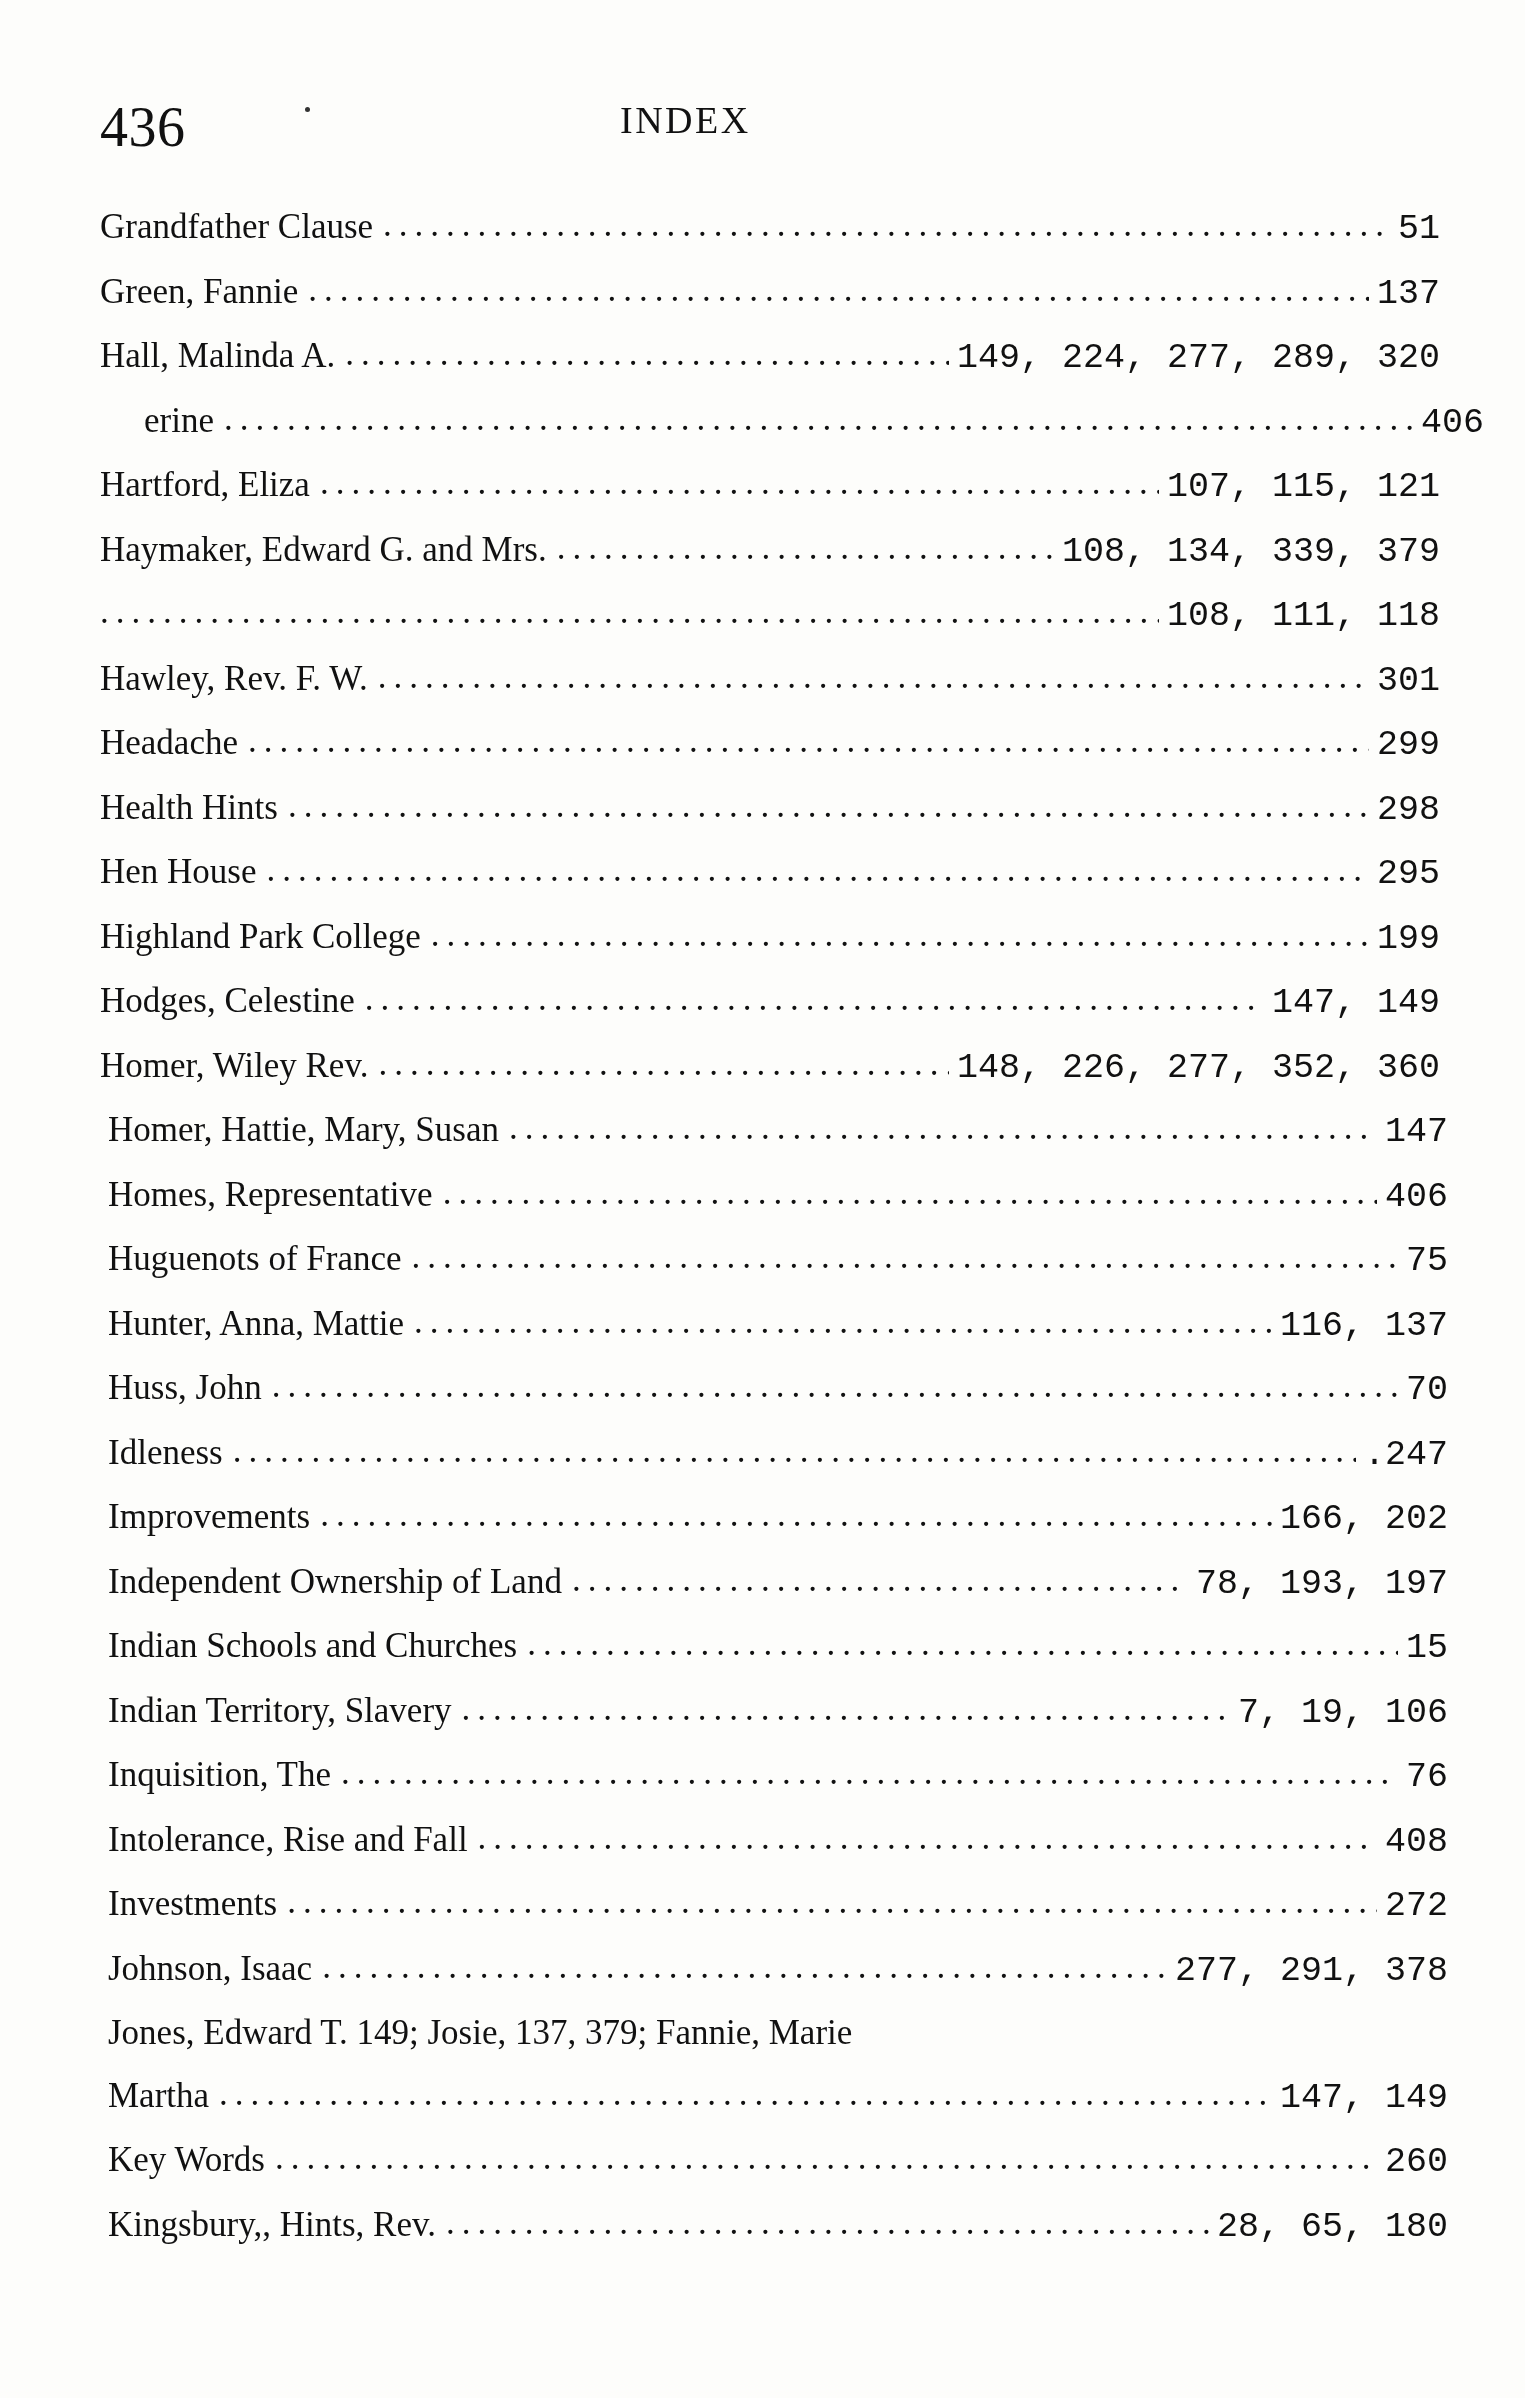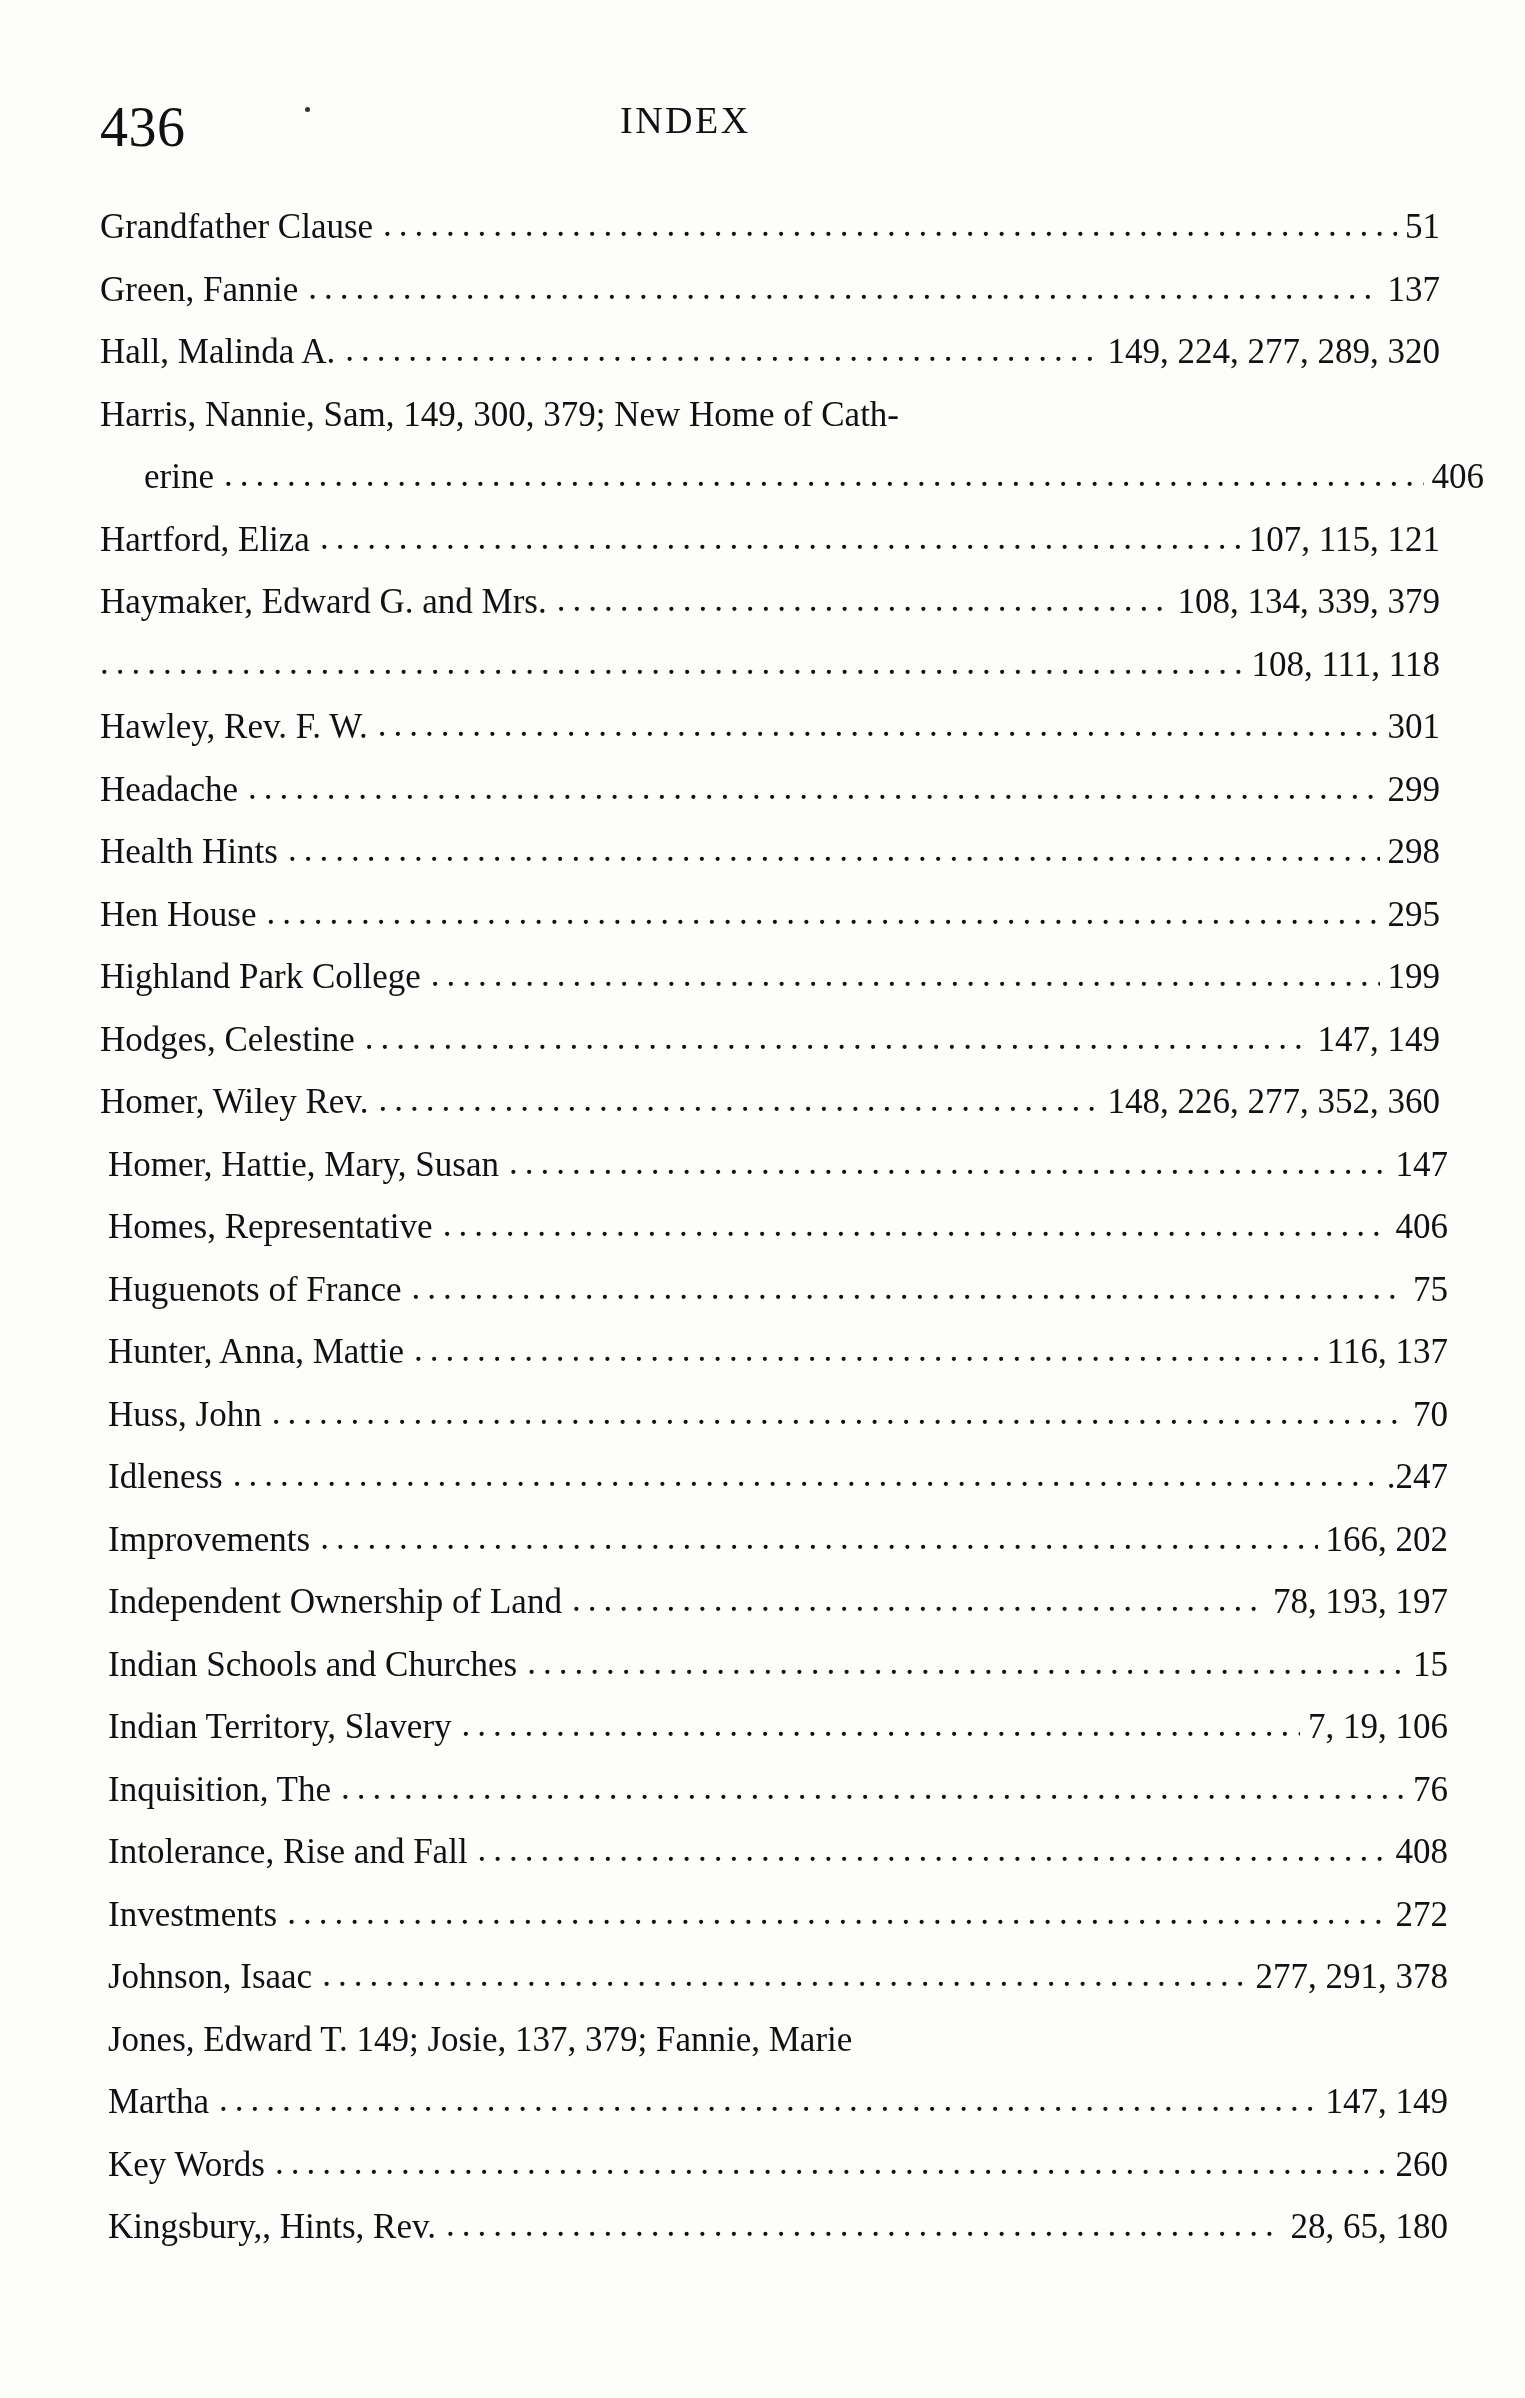--- a/index.html
+++ b/index.html
@@ -84,20 +84,21 @@
     position: relative;
     top: -2px;
     font-size: 35px;
     letter-spacing: 7px;
     color: #111;
   }
   .entry .pages {
     flex: 0 0 auto;
     padding-left: 8px;
     text-align: right;
+    font-family: Liberation Mono, monospace;
   }
   
   .entry.cont .row {
     padding-left: 44px;
   }
   .entry.indent1 .row {
     padding-left: 8px;
   }
 </style>
 </head>
@@ -126,25 +127,20 @@
           <span class="pages">137</span>
         </div>
       </div>
       <div class="entry">
         <div class="row">
           <span class="label">Hall, Malinda A.</span>
           <span class="leader">.........................................................................................</span>
           <span class="pages">149, 224, 277, 289, 320</span>
         </div>
       </div>
-      <div class="entry">
-        <div class="row">
-          <span class="label">Harris, Nannie, Sam, 149, 300, 379; New Home of Cath-</span>
-        </div>
-      </div>
       <div class="entry cont">
         <div class="row">
           <span class="label">erine</span>
           <span class="leader">.........................................................................................</span>
           <span class="pages">406</span>
         </div>
       </div>
       <div class="entry">
         <div class="row">
           <span class="label">Hartford, Eliza</span>

